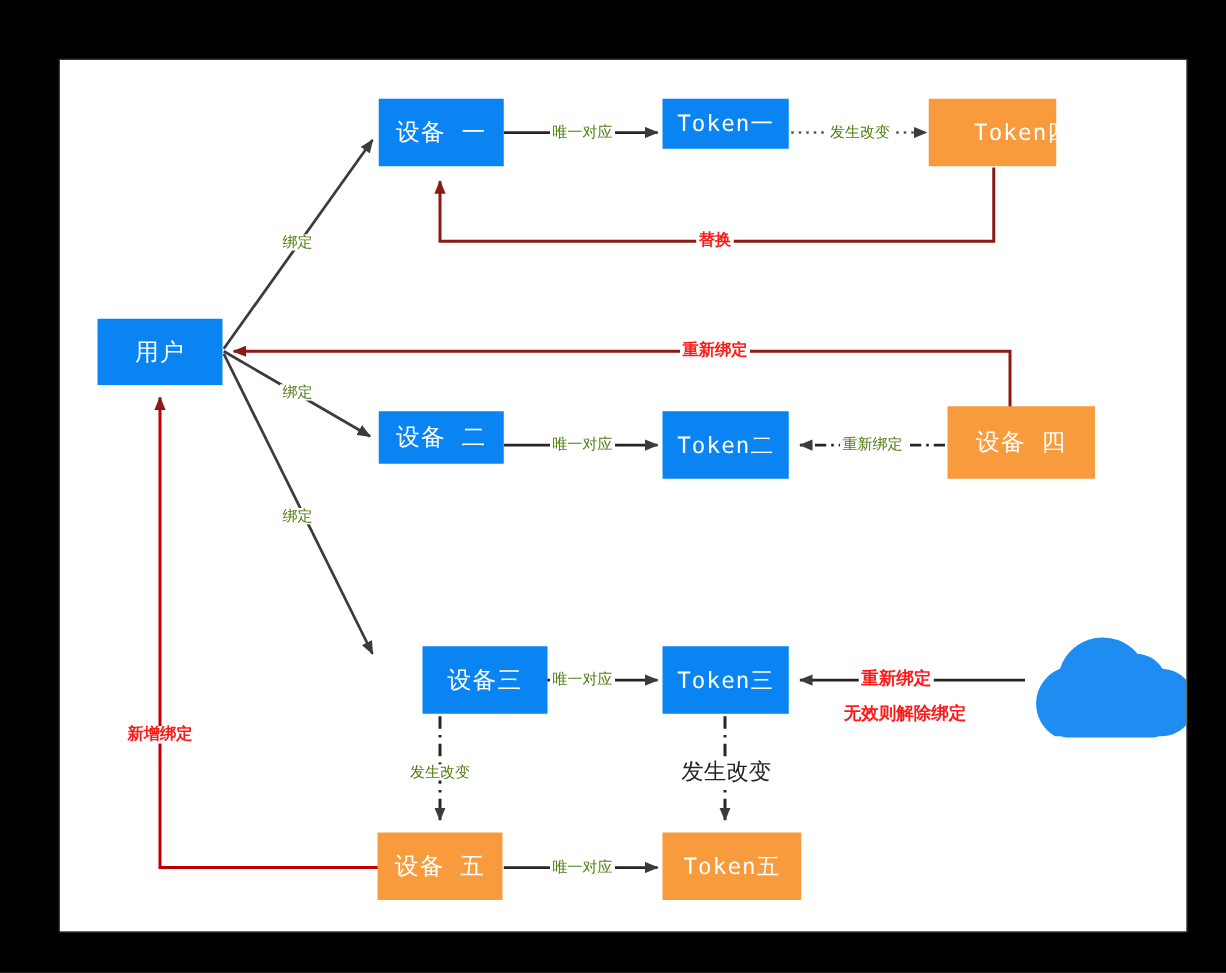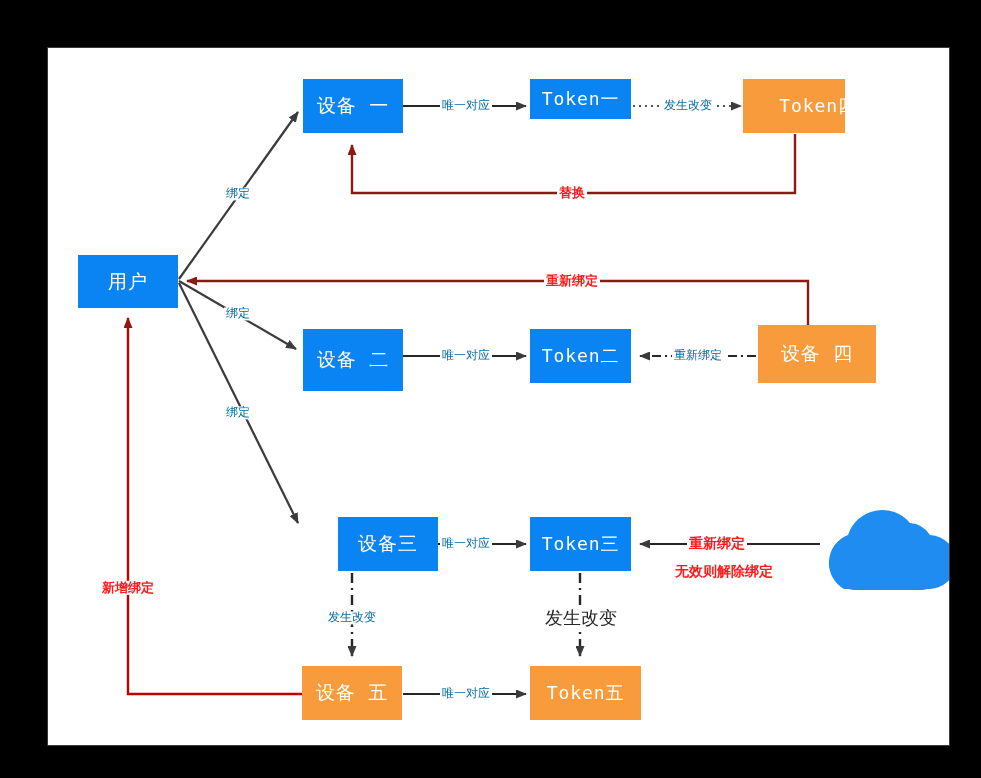--- a/index.html
+++ b/index.html
@@ -51,31 +51,32 @@
   }
   .node.blue   { background: #0b84f3; }
   .node.orange { background: #f79b3c; }
   .node.sz18 { font-size: 19px; justify-content: center; }
   .node.sz17 { font-size: 18px; }
 
   .elabel {
     position: absolute;
     white-space: nowrap;
     font-family: "DejaVu Sans", "Liberation Sans", sans-serif;
-    color: #0369a1;
+    color: #4d7c0f;
     font-size: 12px;
     background: #ffffff;
     padding: 0 2px;
     line-height: 1.1;
   }
   .elabel.big { font-size: 18px; color: #262626; }
   .elabel.red {
     color: #ff1a1a;
     font-weight: bold;
     font-size: 13px;
+    font-family: Liberation Mono, monospace;
   }
   .elabel.red14 {
     color: #ff1a1a;
     font-weight: bold;
     font-size: 14px;
   }
   .center { transform: translate(-50%, -50%); }
 </style>
 </head>
 <body>
@@ -168,21 +169,21 @@
     </div>
 
     <div class="node blue sz17" style="left:482px; top:31px; width:101px; height:40px;">
       <span>Token一</span>
     </div>
 
     <div class="node orange sz17" style="left:695px; top:31px; width:102px; height:54px;padding-left:48px;">
       <span>Token四</span>
     </div>
 
-    <div class="node blue sz18" style="left:255px; top:281px; width:100px; height:62px;">
+    <div class="node blue sz18" style="left:255px; top:281px; width:100px; height:42px;">
       <span>设备 二</span>
     </div>
 
     <div class="node blue sz17" style="left:482px; top:281px; width:101px; height:54px;">
       <span>Token二</span>
     </div>
 
     <div class="node orange sz18" style="left:710px; top:277px; width:118px; height:58px;">
       <span>设备 四</span>
     </div>

